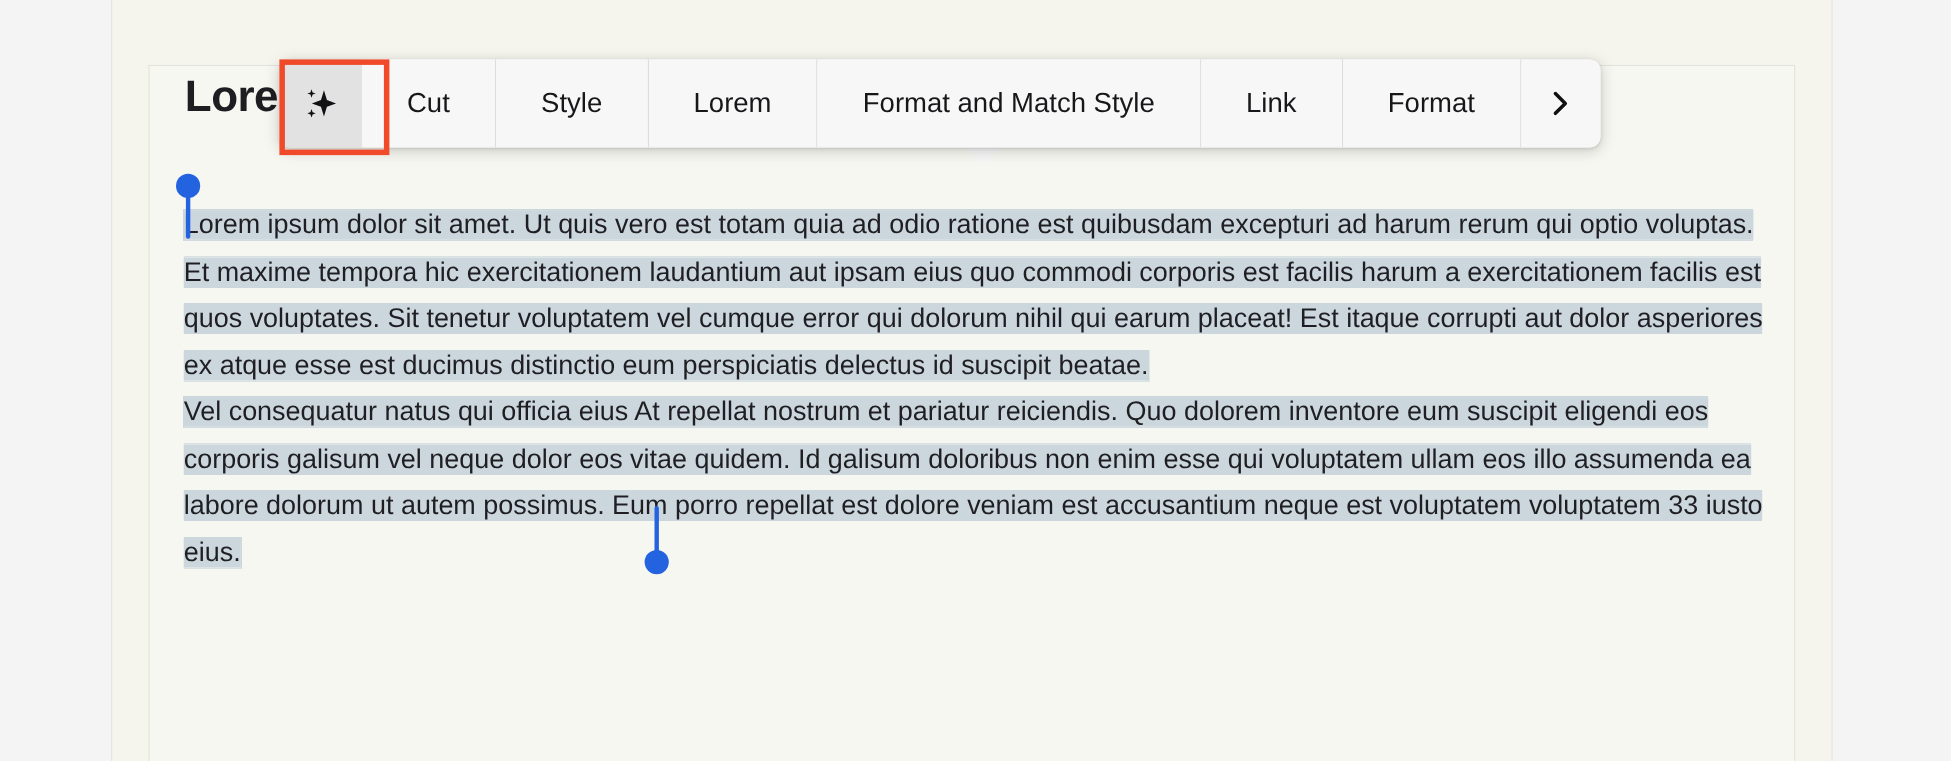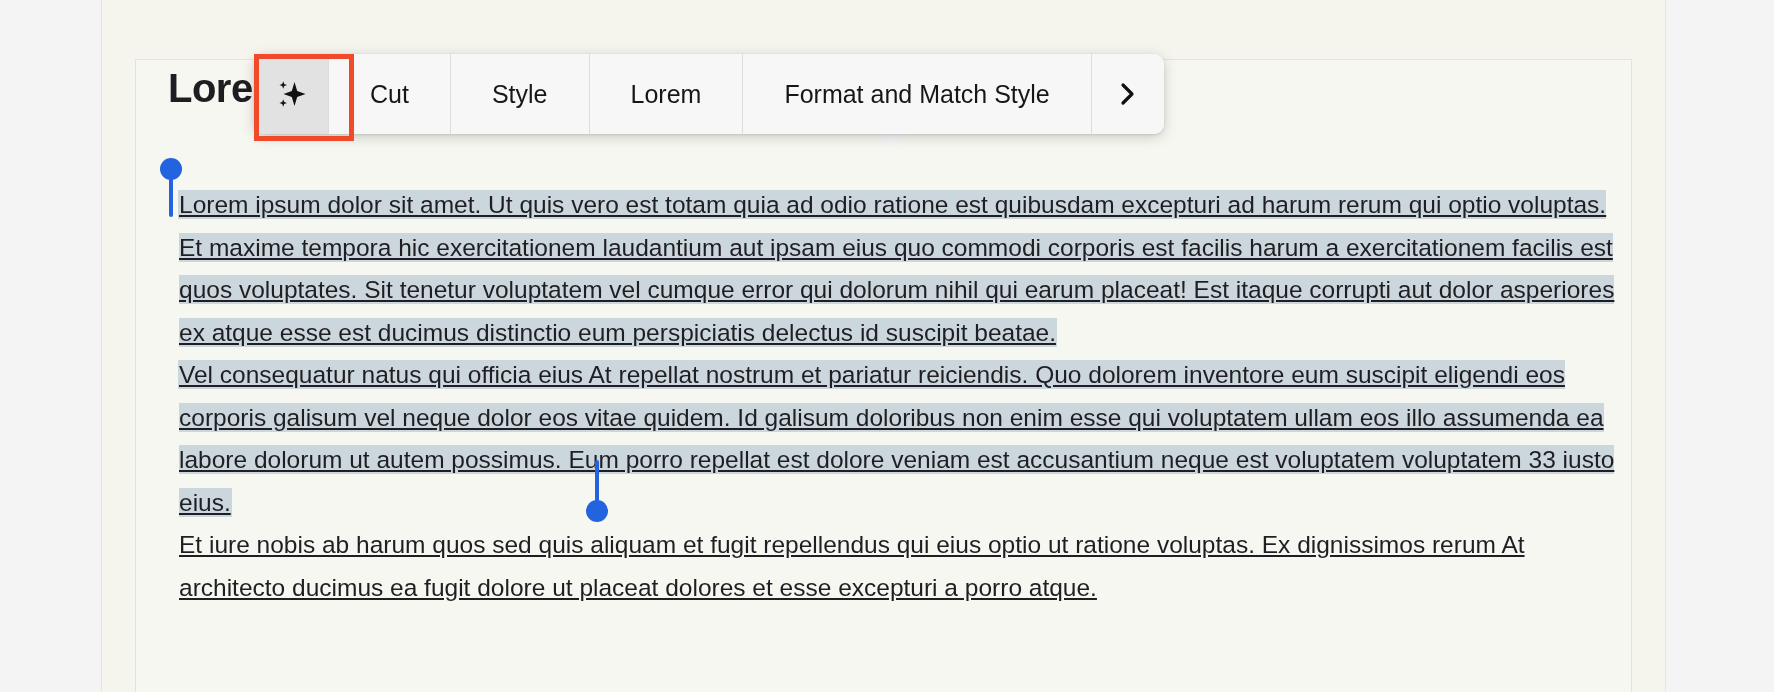--- a/index.html
+++ b/index.html
@@ -122,27 +122,26 @@
     left: 877px;
     top: 133px;
     width: 34px;
     height: 17px;
     z-index: 19;
   }
 
   
   .body-text {
     position: absolute;
-    left: 179px;
+    left: 167px;
     top: 184px;
     width: 1452px;
     font-size: 24.5px;
     line-height: 42.5px;
     color: #1f1f23;
-    text-decoration: underline;
   }
   .para { margin: 0; }
   .sel {
     background: #ccd7dd;
     box-shadow: 0 0 0 1px #ccd7dd;
   }
 
   
   .handle { position: absolute; z-index: 25; pointer-events: auto; }
   .handle .bar {
@@ -178,21 +177,20 @@
 
   <div class="doc-title">Lorem</div>
 
   <svg class="cursor-arrow" viewBox="0 0 14 34">
     <path d="M1 1 L1 27 L6.5 21.5 L10 31 L12.5 30 L9.2 20.8 L13 20.8 Z" fill="#f5f5ee" stroke="#3a3a3a" stroke-width="1.2"></path>
   </svg>
 
   <div class="body-text">
     <p class="para"><span class="sel">Lorem ipsum dolor sit amet. Ut quis vero est totam quia ad odio ratione est quibusdam excepturi ad harum rerum qui optio voluptas. Et maxime tempora hic exercitationem laudantium aut ipsam eius quo commodi corporis est facilis harum a exercitationem facilis est quos voluptates. Sit tenetur voluptatem vel cumque error qui dolorum nihil qui earum placeat! Est itaque corrupti aut dolor asperiores ex atque esse est ducimus distinctio eum perspiciatis delectus id suscipit beatae.</span></p>
     <p class="para"><span class="sel">Vel consequatur natus qui officia eius At repellat nostrum et pariatur reiciendis. Quo dolorem inventore eum suscipit eligendi eos corporis galisum vel neque dolor eos vitae quidem. Id galisum doloribus non enim esse qui voluptatem ullam eos illo assumenda ea labore dolorum ut autem possimus. Eum porro repellat est dolore veniam est accusantium neque est voluptatem voluptatem 33 iusto eius.</span></p>
-    <p class="para">Et iure nobis ab harum quos sed quis aliquam et fugit repellendus qui eius optio ut ratione voluptas. Ex dignissimos rerum At architecto ducimus ea fugit dolore ut placeat dolores et esse excepturi a porro atque.</p>
   </div>
 
   <div class="handle handle-start">
     <div class="knob"></div>
     <div class="bar"></div>
   </div>
 
   <div class="handle handle-end">
     <div class="bar"></div>
     <div class="knob"></div>
@@ -209,20 +207,22 @@
         <path d="M20.5 5 L23.2 14.0 L31.5 17.0 L23.2 20.0 L20.5 29.0 L17.8 20.0 L9.5 17.0 L17.8 14.0 Z" fill="#111114"></path>
         <path d="M9.2 4.2 L10.2 7.0 L13.0 8.0 L10.2 9.0 L9.2 11.8 L8.2 9.0 L5.4 8.0 L8.2 7.0 Z" fill="#111114"></path>
         <path d="M9.2 22.2 L10.2 25.0 L13.0 26.0 L10.2 27.0 L9.2 29.8 L8.2 27.0 L5.4 26.0 L8.2 25.0 Z" fill="#111114"></path>
       </svg>
     </div>
 
     <div class="ctx-item">Cut</div>
     <div class="ctx-item">Style</div>
     <div class="ctx-item">Lorem</div>
     <div class="ctx-item">Format and Match Style</div>
+    <div class="ctx-item">Link</div>
+    <div class="ctx-item">Format</div>
 
     <div class="ctx-item last">
       <svg width="24" height="26" viewBox="0 0 24 26">
         <path d="M7 4 L16 13 L7 22" fill="none" stroke="#111114" stroke-width="3.2" stroke-linecap="round" stroke-linejoin="round"></path>
       </svg>
     </div>
   </div>
 
   <div class="highlight-box"></div>
 

